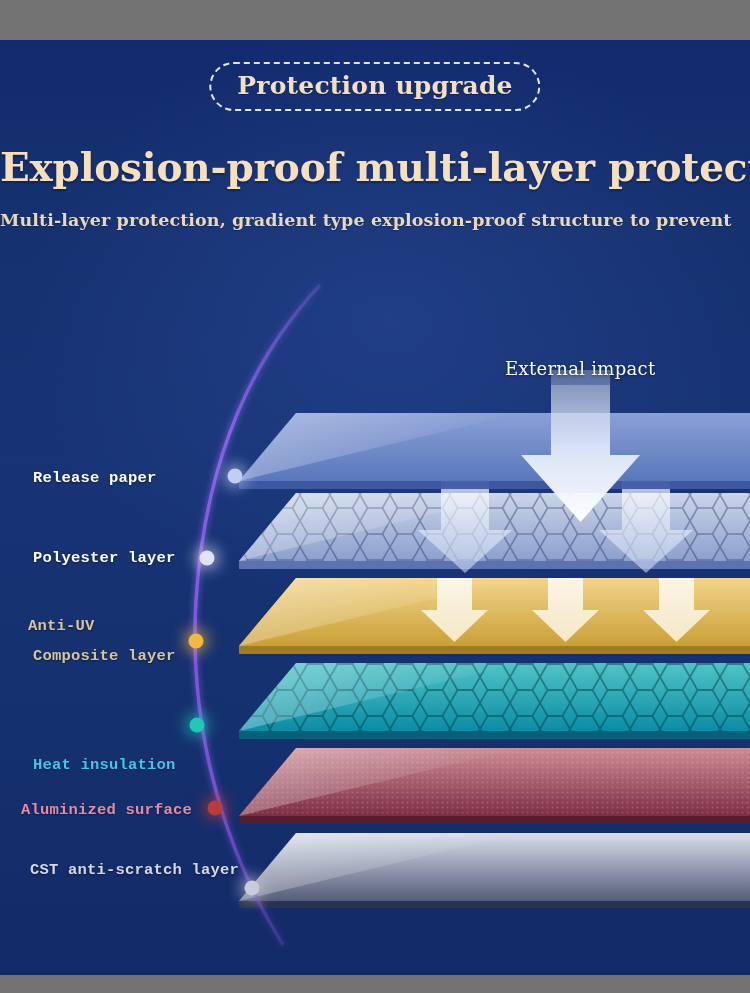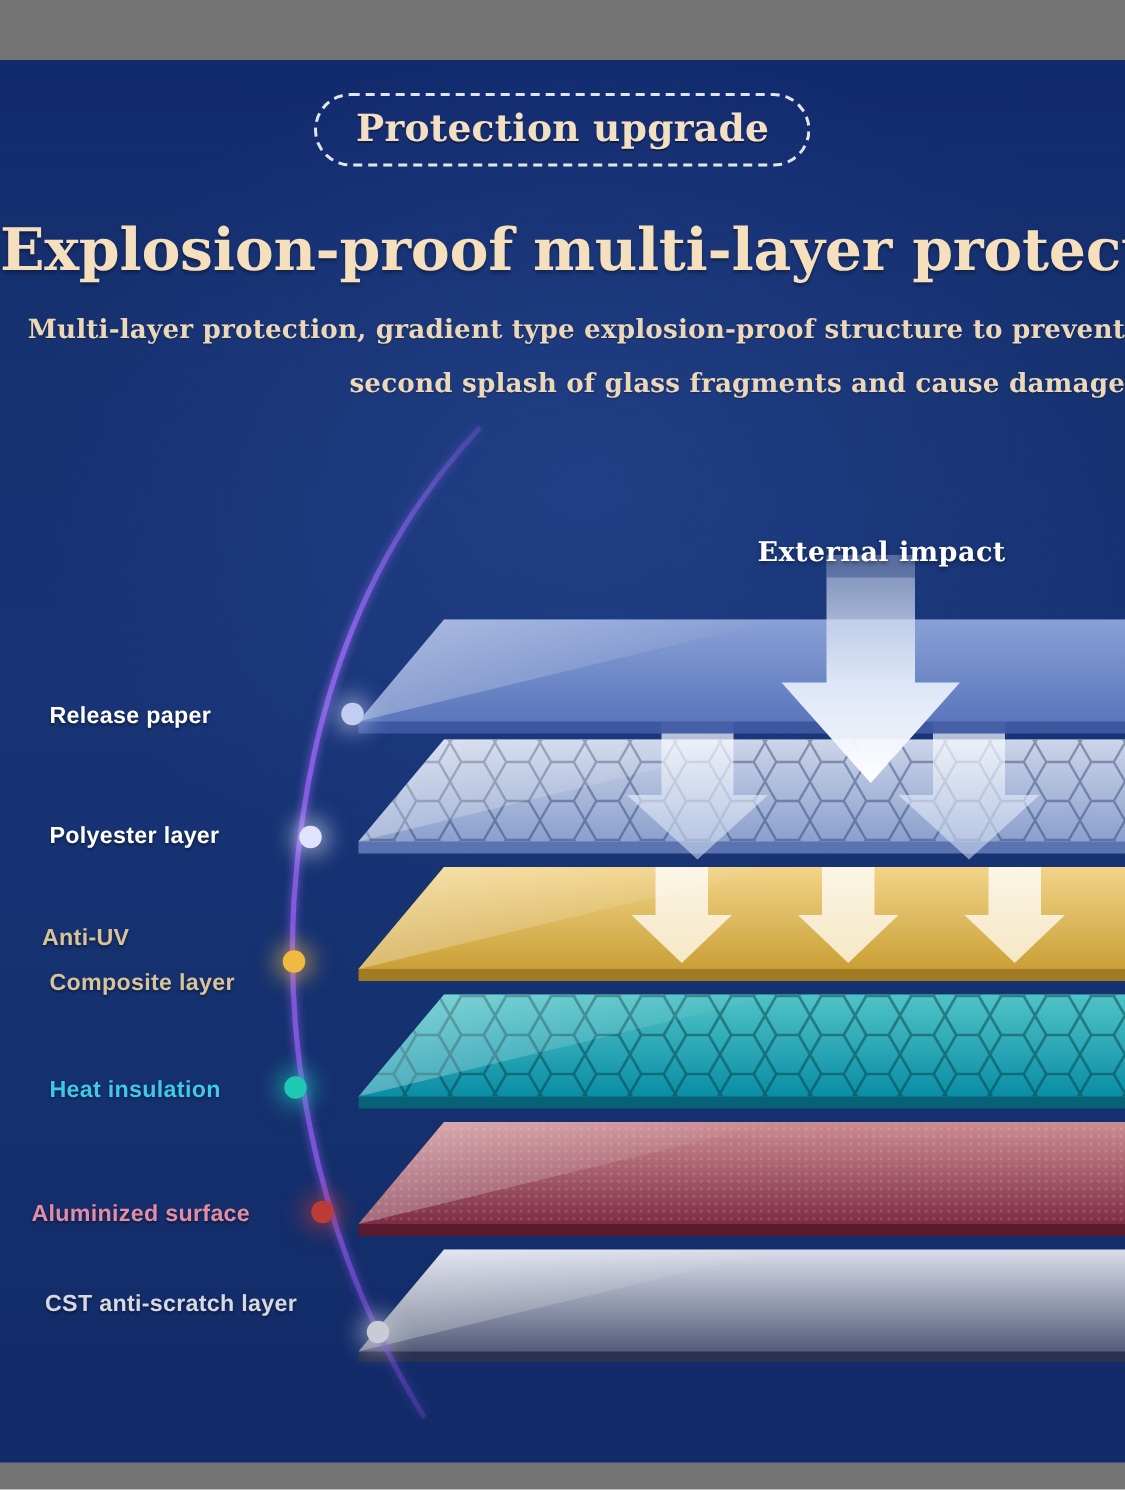--- a/index.html
+++ b/index.html
@@ -61,54 +61,54 @@
     font-size:39px;
     line-height:1.05;
     letter-spacing:-.2px;
     color:#f6dfbc;
     text-shadow:0 2px 2px rgba(0,0,0,.3);
     z-index:6;
     white-space:nowrap;
   }
   .sub{
     position:absolute; left:0; right:0; top:167px;
-    text-align:right;
+    text-align:left;
     z-index:6;
   }
   .sub p{
     margin:0 0 10px 0;
     font-family:"DejaVu Serif", serif;
     font-weight:700;
     font-size:17.5px;
     line-height:1.5;
     letter-spacing:.1px;
     color:#ecd8b8;
     text-shadow:0 1px 1px rgba(0,0,0,.3);
     white-space:nowrap;
   }
 
   
   .impact{
     position:absolute;
     left:505px; top:318px;
     font-family:"DejaVu Serif", serif;
-    font-weight:700;
+    font-weight:400;
     font-size:18px;
     color:#ffffff;
     letter-spacing:.3px;
     text-shadow:0 1px 3px rgba(0,0,0,.45);
     z-index:7;
     white-space:nowrap;
   }
 
   
   .labels{position:absolute;left:0;top:0;width:300px;height:935px;z-index:7;}
   .lbl{
     position:absolute;
-    font-family:Liberation Sans, sans-serif;
+    font-family:Liberation Mono, monospace;
     font-weight:700;
     font-size:15.5px;
     letter-spacing:.2px;
     line-height:1.35;
     white-space:nowrap;
     text-shadow:0 1px 2px rgba(0,0,0,.45);
   }
 
   
   .stack{position:absolute;left:0;top:0;width:750px;height:935px;z-index:5;}
@@ -128,21 +128,20 @@
   <div class="panel">
 
     <div class="badge">
       <span>Protection upgrade</span>
     </div>
 
     <div class="headline">Explosion-proof multi-layer protection</div>
 
     <div class="sub">
       <p>Multi-layer protection, gradient type explosion-proof structure to prevent</p>
-      <p>second splash of glass fragments and cause damage</p>
     </div>
 
     <svg class="stack" viewBox="0 0 750 935" preserveAspectRatio="none">
       <defs>
 
         <pattern id="hexA" width="30" height="26" patternUnits="userSpaceOnUse">
           <path d="M7.5 0 L22.5 0 L30 13 L22.5 26 L7.5 26 L0 13 Z" fill="none" stroke="rgba(20,40,90,.38)" stroke-width="1.6"></path>
         </pattern>
         <pattern id="hexB" width="30" height="26" patternUnits="userSpaceOnUse">
           <path d="M7.5 0 L22.5 0 L30 13 L22.5 26 L7.5 26 L0 13 Z" fill="none" stroke="rgba(2,60,70,.48)" stroke-width="1.8"></path>
@@ -311,21 +310,21 @@
     <div class="dot" style="left:252px;top:848px;background:#c9ccd6;box-shadow:0 0 14px 5px rgba(201,204,214,.55);"></div>
 
     <div class="labels">
       <div class="lbl" style="left:33px;top:428px;color:#ffffff;">Release paper</div>
 
       <div class="lbl" style="left:33px;top:508px;color:#ffffff;text-align:center;">Polyester layer</div>
 
       <div class="lbl" style="left:28px;top:576px;color:#d8c49a;">Anti-UV</div>
       <div class="lbl" style="left:33px;top:606px;color:#d8c49a;">Composite layer</div>
 
-      <div class="lbl" style="left:33px;top:677px;color:#3fc8e8;">Heat insulation</div>
+      <div class="lbl" style="left:33px;top:715px;color:#3fc8e8;">Heat insulation</div>
 
       <div class="lbl" style="left:21px;top:760px;color:#e38ca4;">Aluminized surface</div>
 
       <div class="lbl" style="left:30px;top:820px;color:#d6d9e4;">CST anti-scratch layer</div>
     </div>
 
     <div class="impact">External impact</div>
 
   </div>
 </div>

